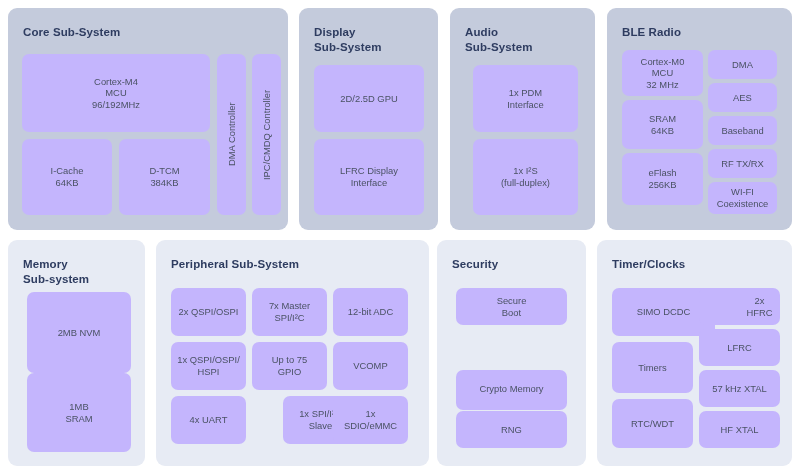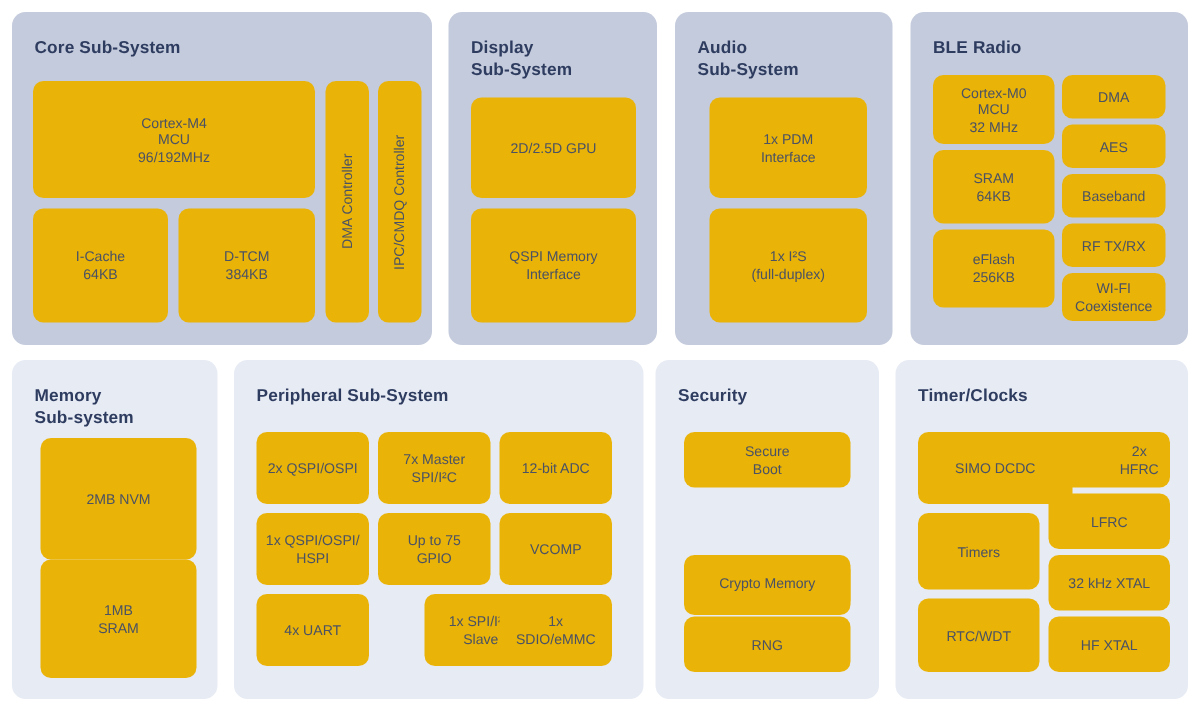--- a/index.html
+++ b/index.html
@@ -37,21 +37,21 @@
     font-weight: bold;
     color: #2e3c60;
     line-height: 15px;
     letter-spacing: 0.1px;
     white-space: pre-line;
   }
 
   
   .blk {
     position: absolute;
-    background: #eab308;
+    background: #c4b5fd;
     border-radius: 7px;
     display: flex;
     align-items: center;
     justify-content: center;
     text-align: center;
     font-size: 9.4px;
     line-height: 11.6px;
     color: #4a5264;
     box-sizing: border-box;
     white-space: pre-line;
@@ -98,21 +98,21 @@
 
     <div class="blk vert" style="left:244px; top:46px; width:29px; height:161px;">IPC/CMDQ Controller</div>
   </div>
 
   <div class="panel dark" id="panel-display">
     <div class="panel-title">Display
 Sub-System</div>
 
     <div class="blk" style="left:15px; top:57px; width:110px; height:67px;">2D/2.5D GPU</div>
 
-    <div class="blk" style="left:15px; top:131px; width:110px; height:76px;">QSPI Memory
+    <div class="blk" style="left:15px; top:131px; width:110px; height:76px;">LFRC Display
 Interface</div>
   </div>
 
   <div class="panel dark" id="panel-audio">
     <div class="panel-title">Audio
 Sub-System</div>
 
     <div class="blk" style="left:23px; top:57px; width:105px; height:67px;">1x PDM
 Interface</div>
 
@@ -182,17 +182,17 @@
 
   <div class="panel light" id="panel-timer">
     <div class="panel-title">Timer/Clocks</div>
 
     <div class="blk" style="left:15px; top:48px; width:103px; height:48px;">SIMO DCDC</div>
     <div class="blk" style="left:15px; top:102px; width:81px; height:51px;">Timers</div>
     <div class="blk" style="left:15px; top:159px; width:81px; height:49px;">RTC/WDT</div>
 
     <div class="blk" style="left:102px; top:48px; width:81px; height:37px;padding-left:42px;">2x HFRC</div>
     <div class="blk" style="left:102px; top:89px; width:81px; height:37px;">LFRC</div>
-    <div class="blk" style="left:102px; top:130px; width:81px; height:37px;">32 kHz XTAL</div>
+    <div class="blk" style="left:102px; top:130px; width:81px; height:37px;">57 kHz XTAL</div>
     <div class="blk" style="left:102px; top:171px; width:81px; height:37px;">HF XTAL</div>
   </div>
 
 </div>
 
 </body></html>

